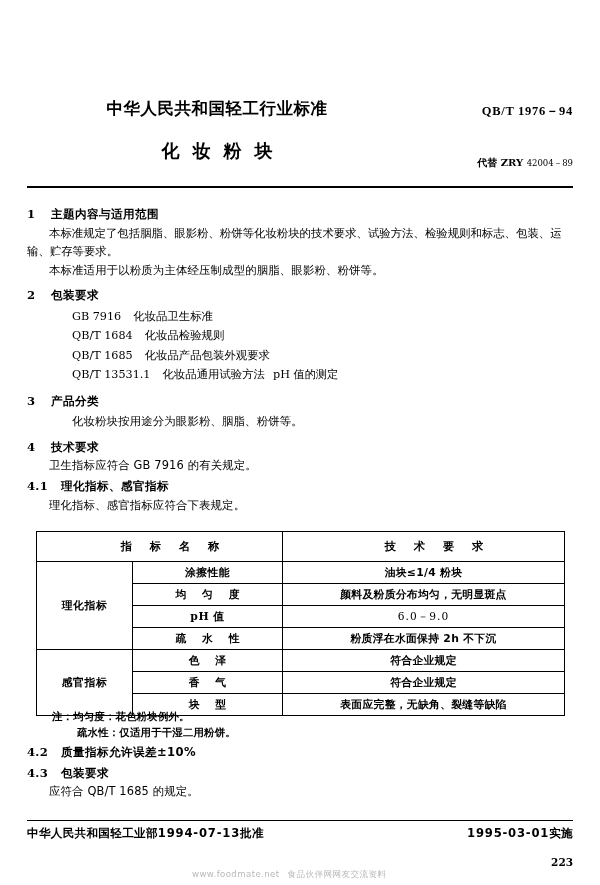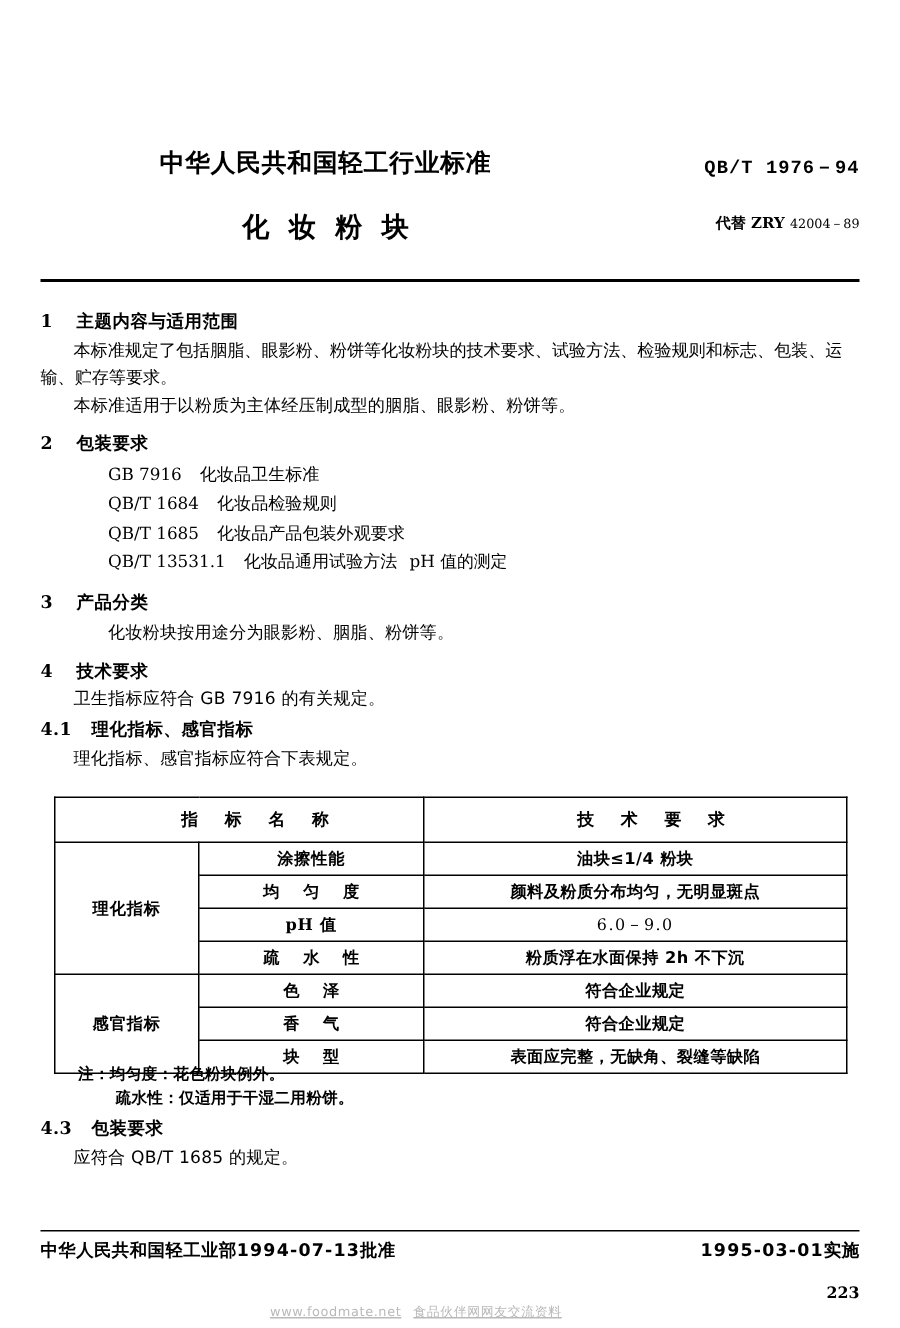--- a/index.html
+++ b/index.html
@@ -50,28 +50,28 @@
     font-weight: bold;
     letter-spacing: 13px;
     text-indent: 13px;
   }
   .std-number {
     position: absolute;
     right: 0;
     top: 13px;
     font-size: 12.5px;
     font-weight: bold;
-    font-family: Liberation Mono, monospace;
+    font-family: Liberation Serif, serif;
     letter-spacing: 0.7px;
     white-space: nowrap;
   }
   .std-replaces {
     position: absolute;
     right: 0;
-    top: 52px;
+    top: 66px;
     font-size: 10px;
     font-weight: bold;
     font-family: "DejaVu Serif", "Liberation Serif", serif;
     white-space: nowrap;
   }
   .std-replaces .rep-small {
     font-size: 8.5px;
     font-weight: normal;
   }
 
@@ -290,27 +290,26 @@
     position: absolute;
     right: 27px;
     top: 856px;
     font-size: 10.5px;
     font-weight: bold;
     font-family: "DejaVu Serif", "Liberation Serif", serif;
   }
 
   .watermark {
     position: absolute;
-    left: 180px;
+    left: 192px;
     top: 869px;
     font-size: 8.6px;
     color: #b9b9b9;
     letter-spacing: 0.4px;
     white-space: nowrap;
-    text-decoration: underline;
   }
   .watermark .wm-cn {
     margin-left: 8px;
   }
 </style>
 </head>
 <body>
 
 <div class="page">
 
@@ -425,20 +424,23 @@
     </table>
   </div>
 
   <div class="notes">
     <div>注：均匀度：花色粉块例外。</div>
     <div class="n2">疏水性：仅适用于干湿二用粉饼。</div>
   </div>
 
   <div class="tail">
     <div class="clause">
+      <span class="num sub">4.2</span><span class="ctext">质量指标允许误差±10%</span>
+    </div>
+    <div class="clause">
       <span class="num sub">4.3</span><span class="ctext">包装要求</span>
     </div>
     <p class="para">应符合 QB/T 1685 的规定。</p>
   </div>
 
   <div class="rule-bottom"></div>
   <div class="footer">
     <div class="approve">
       <span>中华人民共和国轻工业部</span><span class="dt">1994-07-13</span><span>批准</span>
     </div>

